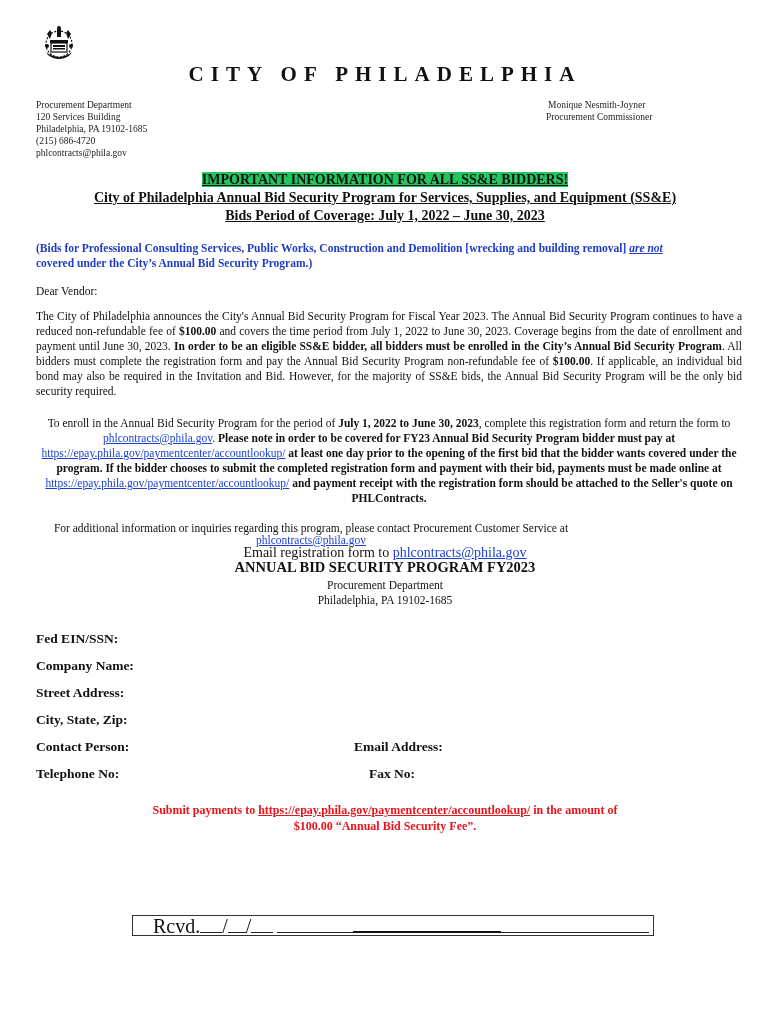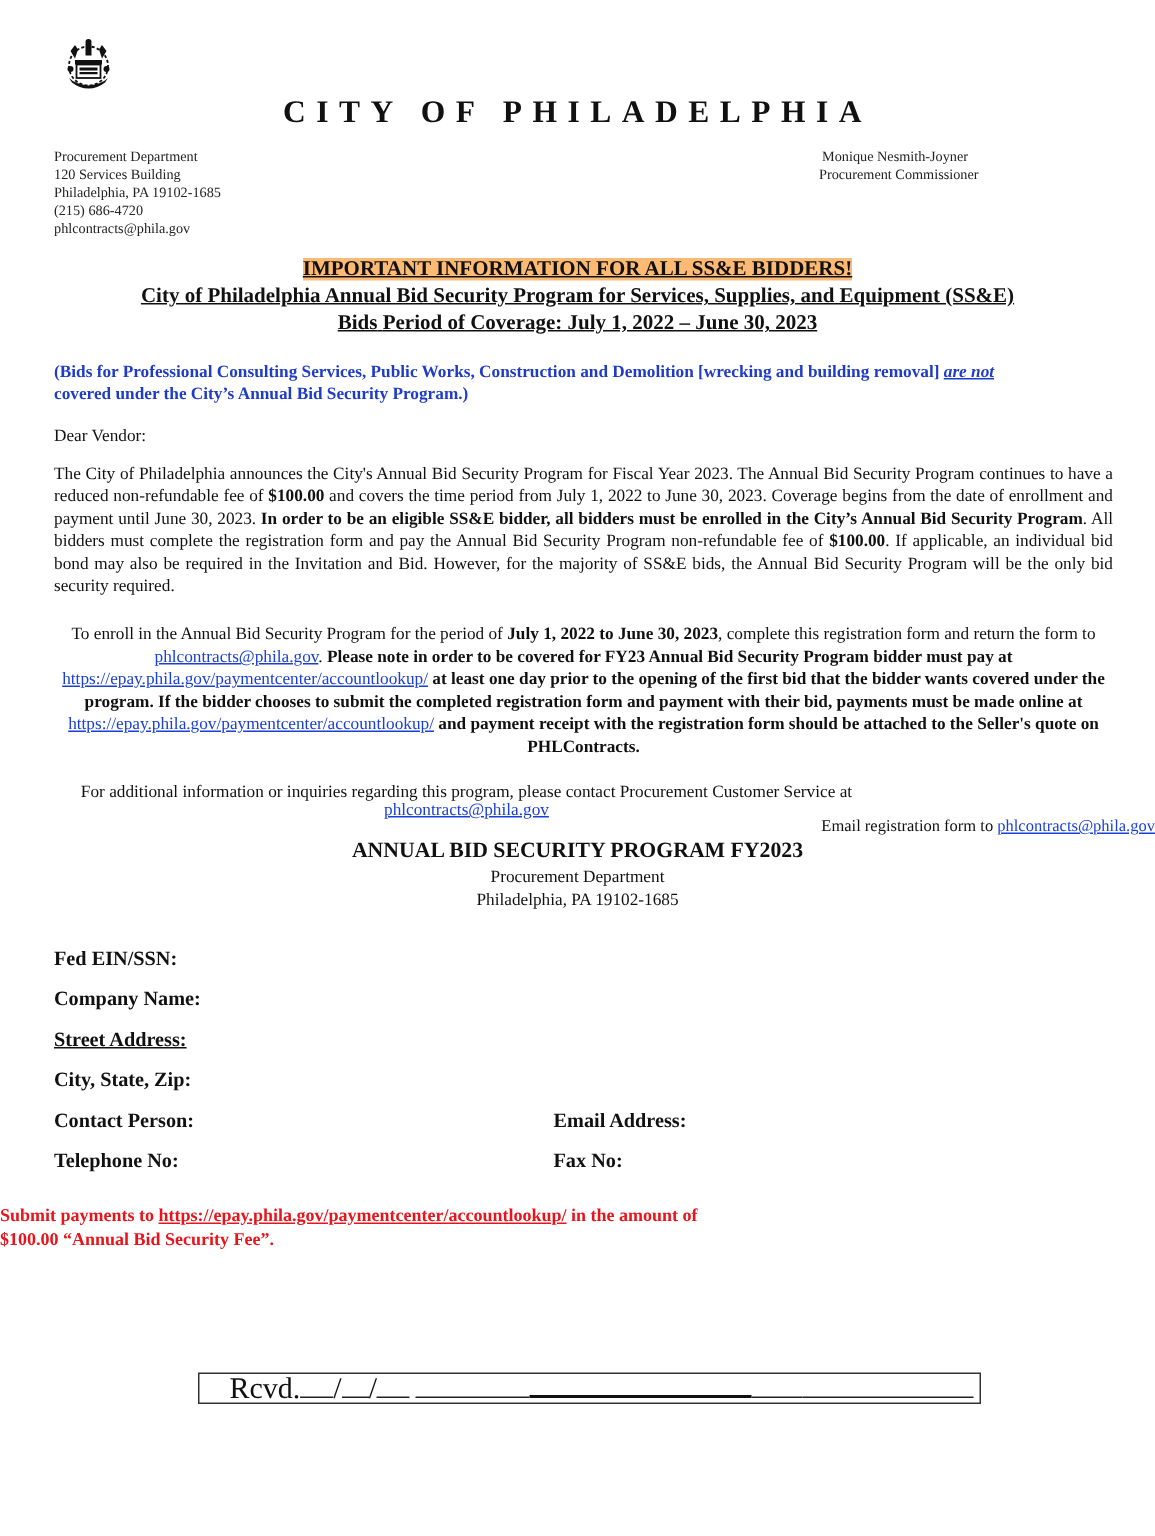--- a/index.html
+++ b/index.html
@@ -12,21 +12,21 @@
       position: absolute; left: 0; width: 770px; top: 62px; text-align: center;
       font-size: 21px; font-weight: bold; letter-spacing: 7px; color: #111;
     }
 
     .addr-left { position: absolute; left: 36px; top: 99px; font-size: 9.5px; line-height: 12px; color: #222; }
     .addr-right { position: absolute; left: 546px; top: 99px; font-size: 9.5px; line-height: 12px; color: #222; }
     .addr-right .l1 { padding-left: 2px; }
 
     .headline-block { position: absolute; left: 0; width: 770px; top: 171px; text-align: center; font-weight: bold; }
     .hl1 { font-size: 14px; line-height: 18px; }
-    .hl1 span { background: #fdba74; text-decoration: underline; }
+    .hl1 span { background: #22c55e; text-decoration: underline; }
     .hl2, .hl3 { font-size: 14px; line-height: 18px; text-decoration: underline; }
 
     .notice {
       position: absolute; left: 36px; width: 700px; top: 241px;
       font-size: 11.5px; line-height: 15px; font-weight: bold; color: #1f3cc7;
     }
     .notice .em { font-style: italic; text-decoration: underline; }
 
     .greeting { position: absolute; left: 36px; top: 285px; font-size: 11.5px; }
 
@@ -34,28 +34,28 @@
       position: absolute; left: 36px; width: 706px;
       font-size: 11.5px; line-height: 15px; text-align: justify; color: #111;
     }
     .p1 { top: 309px; }
     .p2 { top: 416px; text-align: center; }
     .b { font-weight: bold; }
     a, .link { color: #1a3fd6; text-decoration: underline; }
 
     .contact-line { position: absolute; left: 0; width: 622px; top: 522px; text-align: center; font-size: 11.5px; }
 
-    .email-reg { position: absolute; left: 0; width: 770px; top: 545px; text-align: right; font-size: 11px; }
+    .email-reg { position: absolute; left: 0; width: 770px; top: 545px; text-align: center; font-size: 14px; }
     .program-title { position: absolute; left: 0; width: 770px; top: 559px; text-align: center; font-size: 14.5px; font-weight: bold; }
     .program-addr { position: absolute; left: 0; width: 770px; top: 578px; text-align: center; font-size: 11.5px; line-height: 15px; }
 
     .form-field { position: absolute; font-size: 13.5px; font-weight: bold; }
 
     .submit-note {
-      position: absolute; left: 0; width: 770px; top: 802px; 
+      position: absolute; left: 0; width: 770px; top: 802px; text-align: center;
       font-size: 12px; line-height: 16px; font-weight: bold; color: #e8141b;
     }
     .submit-note .red-link { color: #e8141b; text-decoration: underline; }
 
     .rcvd-box {
       position: absolute; left: 132px; top: 915px; width: 522px; height: 21px;
       border: 1px solid #333; border-bottom-width: 1px;
       font-size: 20px; line-height: 20px; padding-left: 20px; color: #111;
     }
     .rcvd-box .blank { display: inline-block; border-bottom: 1px solid #222; height: 14px; vertical-align: baseline; }
@@ -130,24 +130,24 @@
 
 <div class="program-title">ANNUAL BID SECURITY PROGRAM FY2023</div>
 
 <div class="program-addr">
   <div>Procurement Department</div>
   <div>Philadelphia, PA 19102-1685</div>
 </div>
 
 <div class="form-field" style="left:36px; top:631px;text-align:center;">Fed EIN/SSN:</div>
 <div class="form-field" style="left:36px; top:658px;">Company Name:</div>
-<div class="form-field" style="left:36px; top:685px;text-decoration:underline;">Street Address:</div>
+<div class="form-field" style="left:36px; top:685px;">Street Address:</div>
 <div class="form-field" style="left:36px; top:712px;">City, State, Zip:</div>
 <div class="form-field" style="left:36px; top:739px;">Contact Person:</div>
-<div class="form-field" style="left:369px; top:739px;">Email Address:</div>
+<div class="form-field" style="left:354px; top:739px;">Email Address:</div>
 <div class="form-field" style="left:36px; top:766px;">Telephone No:</div>
 <div class="form-field" style="left:369px; top:766px;">Fax No:</div>
 
 <div class="submit-note">
   <div>
     <span>Submit payments to </span><a class="red-link">https://epay.phila.gov/paymentcenter/accountlookup/</a><span> in the amount of</span>
   </div>
   <div>$100.00 “Annual Bid Security Fee”.</div>
 </div>
 

